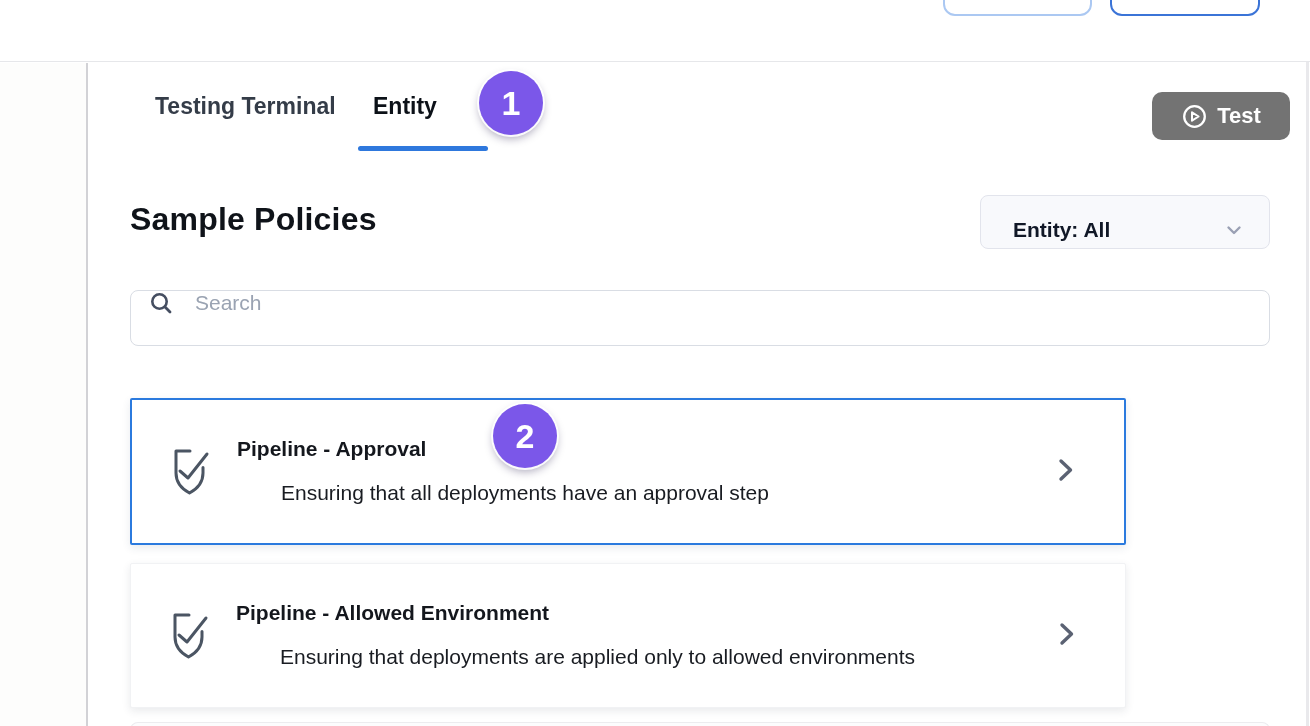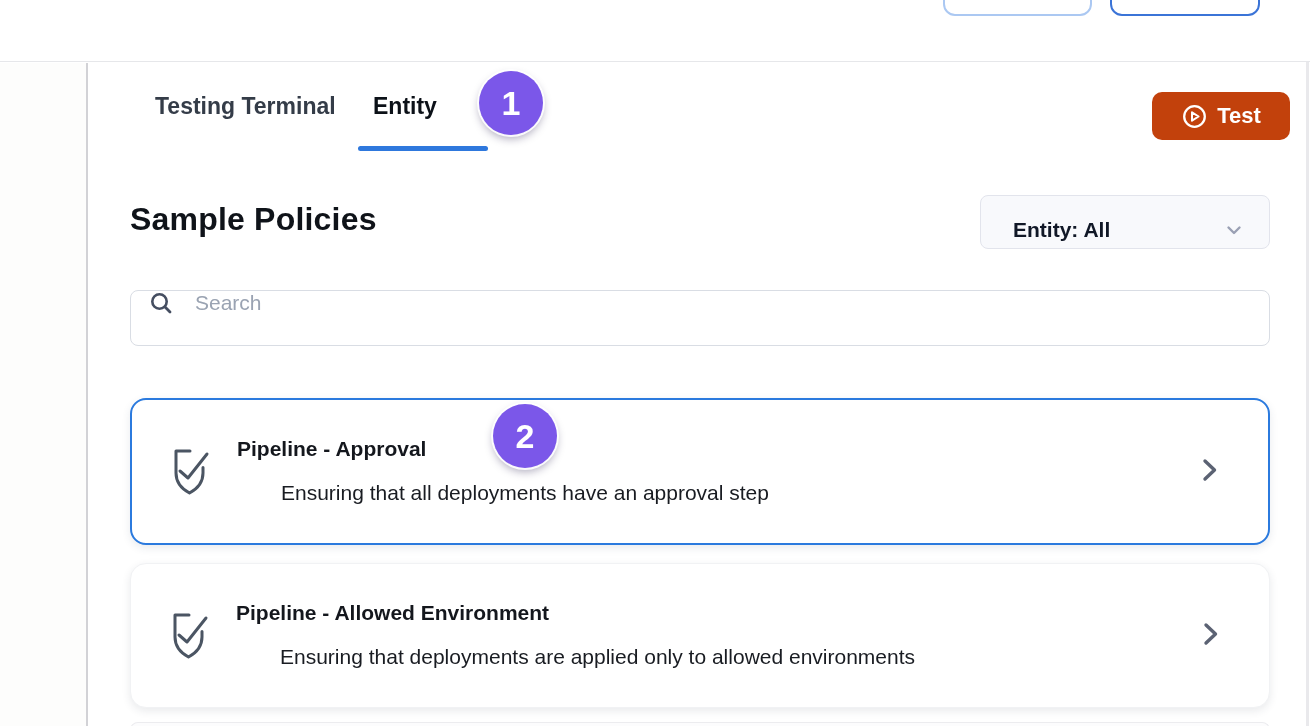--- a/index.html
+++ b/index.html
@@ -52,21 +52,21 @@
     display:flex; align-items:center; justify-content:center;
     box-shadow:0 0 0 2px rgba(255,255,255,.9), 0 4px 9px rgba(30,20,70,.35);
     z-index:10;
   }
   .badge-1 { left:479px; top:71px; }
   .badge-2 { left:493px; top:404px; }
 
   
   .test-btn {
     position:absolute; left:1152px; top:92px; width:138px; height:48px;
-    background:#c2410c; border-radius:10px; color:#fff;
+    background:#737373; border-radius:10px; color:#fff;
     display:flex; align-items:center; justify-content:center; gap:9px;
     font-size:22px; font-weight:700; cursor:pointer;
   }
 
   
   .page-title {
     position:absolute; left:130px; top:201px;
     font-size:32px; font-weight:700; color:#0f1319; letter-spacing:.2px;
   }
   .entity-select {
@@ -84,22 +84,22 @@
     display:flex; align-items:flex-start; padding:0 18px; gap:21px;
   }
   .search-input {
     flex:1; border:none; outline:none; background:transparent;
     font-family:"Liberation Sans", sans-serif; font-size:21px; color:#1a1d23;
   }
   .search-input::placeholder { color:#9aa3b2; }
 
   
   .card {
-    position:absolute; left:130px; width:1140px; background:#fff;
-    border-radius:16px; cursor:pointer;
+    position:absolute; left:130px; width:996px; background:#fff;
+    border-radius:2px; cursor:pointer;
   }
   .card-selected {
     top:398px; height:147px; border:2px solid #2b7ade;
     box-shadow:0 3px 8px rgba(40,60,90,.10);
   }
   .card-plain {
     top:563px; height:145px; border:1px solid #f1f2f4;
     box-shadow:0 3px 8px rgba(40,50,70,.10);
   }
   .card-peek {

